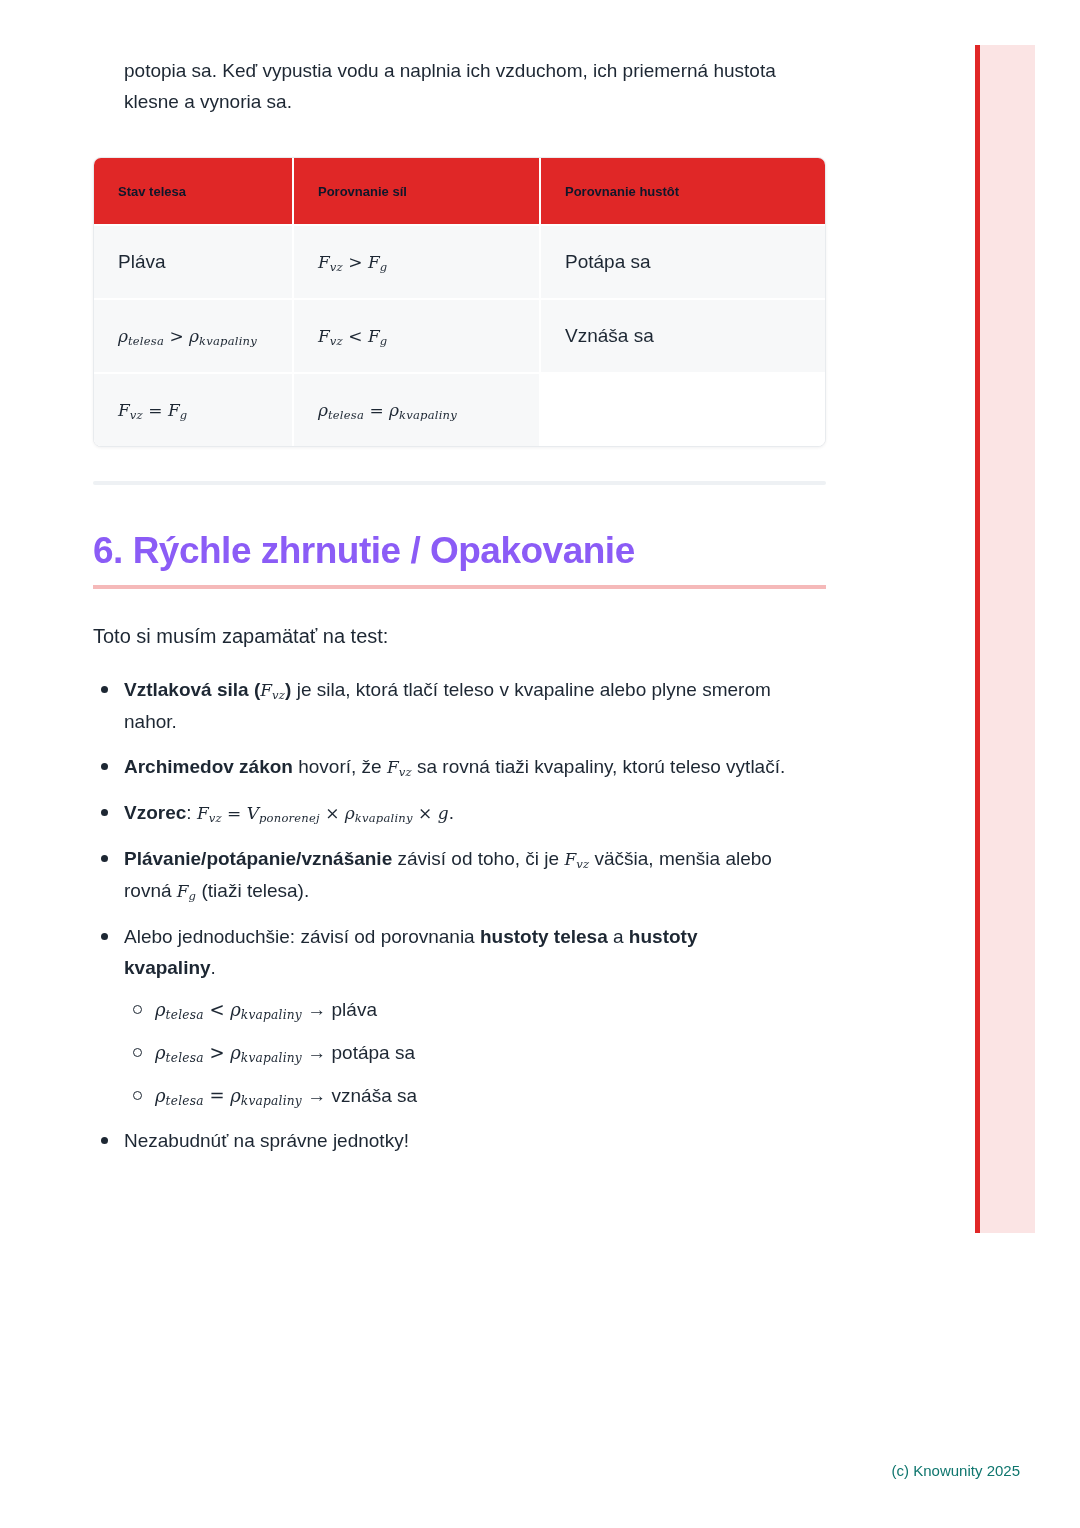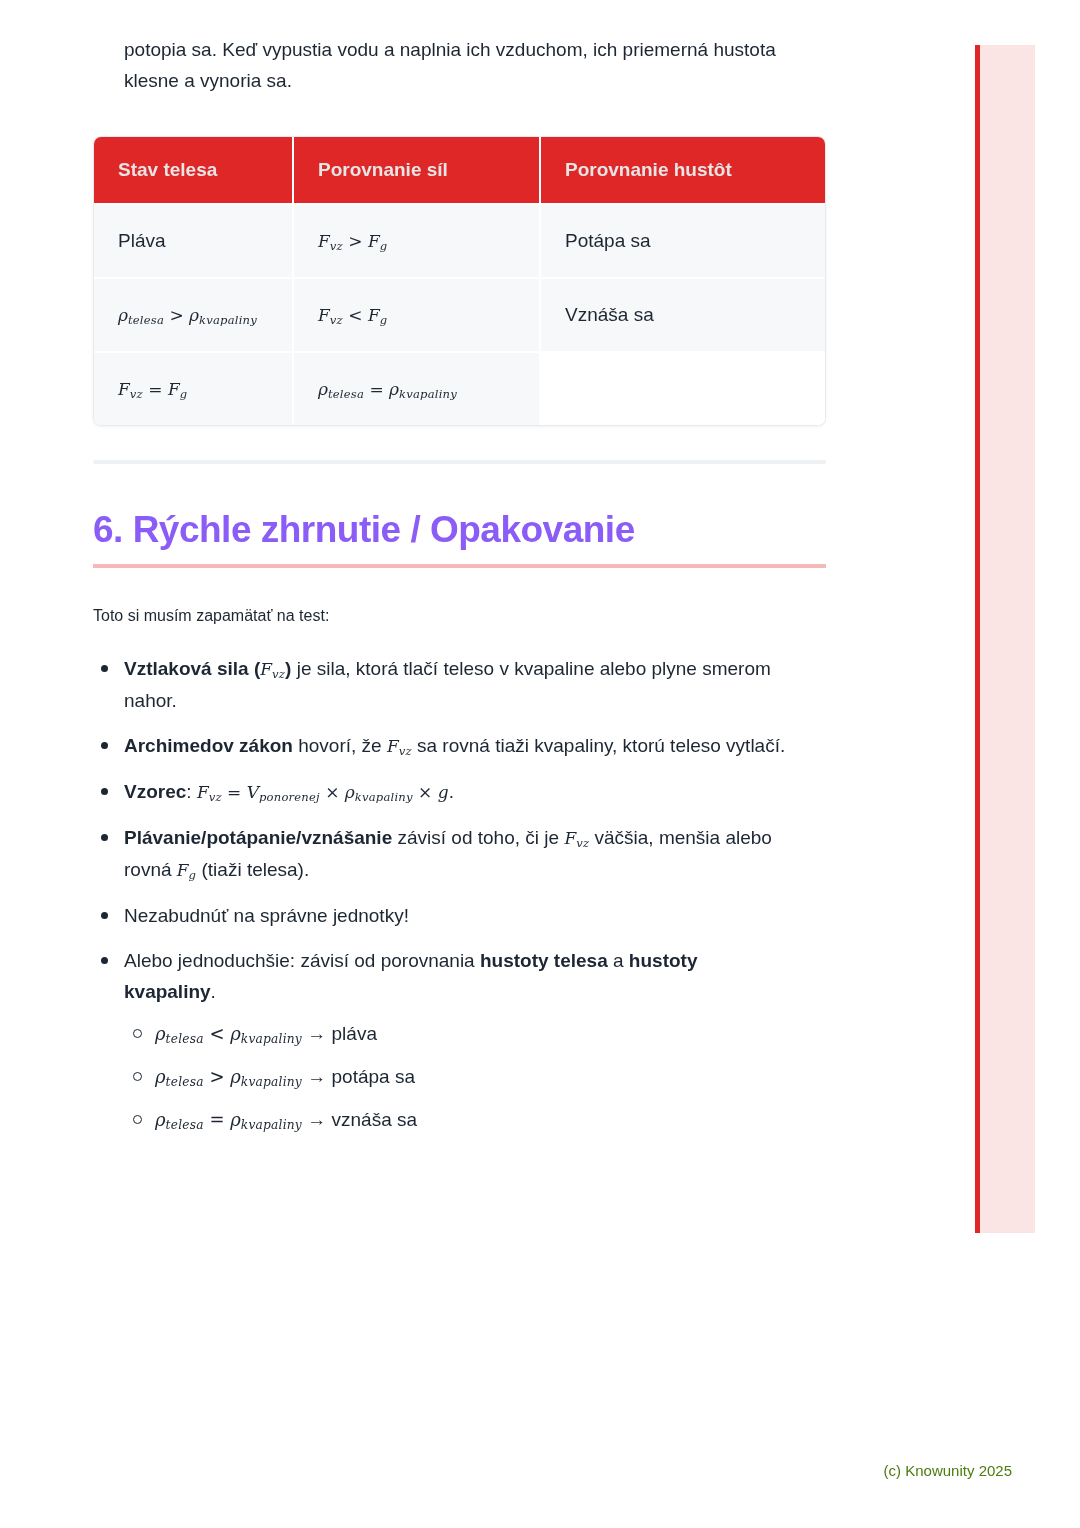--- a/index.html
+++ b/index.html
@@ -4,21 +4,21 @@
 <style>
   * { box-sizing: border-box; margin: 0; padding: 0; }
   html, body { width: 1080px; height: 1528px; }
   body {
     position: relative;
     background: #ffffff;
     font-family: "Liberation Sans", sans-serif;
     color: #1d2733;
     overflow: hidden;
   }
-  .page { position: relative; width: 1080px; height: 1528px; padding-top: 34px; }
+  .page { position: relative; width: 1080px; height: 1528px; padding-top: 55px; }
 
   
   .scroll-strip {
     position: absolute;
     left: 975px; top: 45px;
     width: 60px; height: 1188px;
     background: #fbe4e4;
     border-left: 5px solid #e02727;
   }
 
@@ -40,23 +40,23 @@
     box-shadow: 0 1px 3px rgba(16,24,40,.06);
   }
   .tgrid {
     display: grid;
     grid-template-columns: 198px 245px 1fr;
     gap: 2px;
     background: #ffffff;
   }
   .th {
     background: #e02727;
-    color: #e5e5e5;
+    color: #0f172a;
     font-weight: 700;
-    font-size: 19px;
+    font-size: 13px;
     height: 66px;
     display: flex; align-items: center;
     padding-left: 24px;
   }
   .td {
     background: #f7f8f9;
     font-size: 19px;
     height: 72px;
     display: flex; align-items: center;
     padding-left: 24px;
@@ -83,21 +83,21 @@
     line-height: 44px;
   }
   .heading-underline {
     margin: 12px 0 0 93px;
     width: 733px; height: 4px;
     background: #f5b9b9;
   }
 
   .lead {
     margin: 32px 0 0 93px;
-    font-size: 16px;
+    font-size: 20px;
     line-height: 31px;
   }
 
   
   ul.bullets {
     list-style: none;
     margin: 22px 0 0 100px;
     width: 690px;
   }
   ul.bullets > li {
@@ -135,23 +135,23 @@
     width: 7px; height: 7px;
     border-radius: 50%;
     border: 1.6px solid #1d2733;
     background: transparent;
   }
   ul.sub .fm { font-size: 18px; }
 
   .footer {
     position: absolute;
     top: 1462px;
-    right: 68px;
+    right: 60px;
     font-size: 15px;
-    color: #4d7c0f;
+    color: #0f766e;
   }
 </style>
 </head>
 <body>
 
 <div class="page">
 
   <div class="scroll-strip"></div>
 
   <p class="intro">potopia sa. Keď vypustia vodu a naplnia ich vzduchom, ich priemerná hustota klesne a vynoria sa.</p>
@@ -201,38 +201,38 @@
     <li>
       <span class="b">Archimedov zákon</span><span> hovorí, že </span><span class="fm"><span>F</span><sub>vz</sub></span><span> sa rovná tiaži kvapaliny, ktorú teleso vytlačí.</span>
     </li>
 
     <li>
       <span class="b">Vzorec</span><span>: </span><span class="fm"><span>F</span><sub>vz</sub><span class="op"> = </span><span>V</span><sub>ponorenej</sub><span class="op"> × </span><span>ρ</span><sub>kvapaliny</sub><span class="op"> × </span><span>g</span></span><span>.</span>
     </li>
 
     <li>
       <span class="b">Plávanie/potápanie/vznášanie</span><span> závisí od toho, či je </span><span class="fm"><span>F</span><sub>vz</sub></span><span> väčšia, menšia alebo rovná </span><span class="fm"><span>F</span><sub>g</sub></span><span> (tiaži telesa).</span>
-    </li>
-
-    <li>
-      <span>Nezabudnúť na správne jednotky!</span>
     </li>
 
     <li>
       <span>Alebo jednoduchšie: závisí od porovnania </span><span class="b">hustoty telesa</span><span> a </span><span class="b">hustoty kvapaliny</span><span>.</span>
       <ul class="sub">
         <li>
           <span class="fm"><span>ρ</span><sub>telesa</sub><span class="op"> &lt; </span><span>ρ</span><sub>kvapaliny</sub></span><span> → pláva</span>
         </li>
         <li>
           <span class="fm"><span>ρ</span><sub>telesa</sub><span class="op"> &gt; </span><span>ρ</span><sub>kvapaliny</sub></span><span> → potápa sa</span>
         </li>
         <li>
           <span class="fm"><span>ρ</span><sub>telesa</sub><span class="op"> = </span><span>ρ</span><sub>kvapaliny</sub></span><span> → vznáša sa</span>
         </li>
       </ul>
     </li>
 
+    <li>
+      <span>Nezabudnúť na správne jednotky!</span>
+    </li>
+
   </ul>
 
   <div class="footer">(c) Knowunity 2025</div>
 
 </div>
 
 </body></html>

